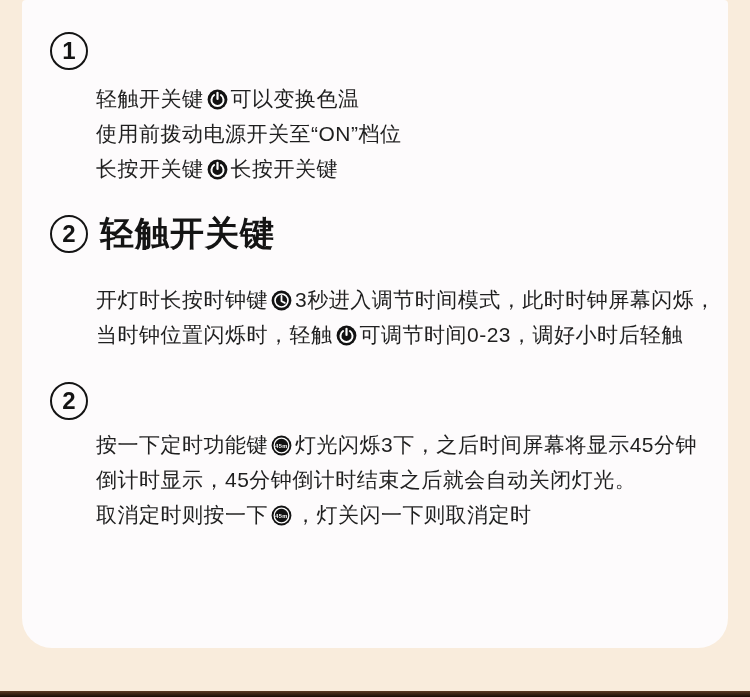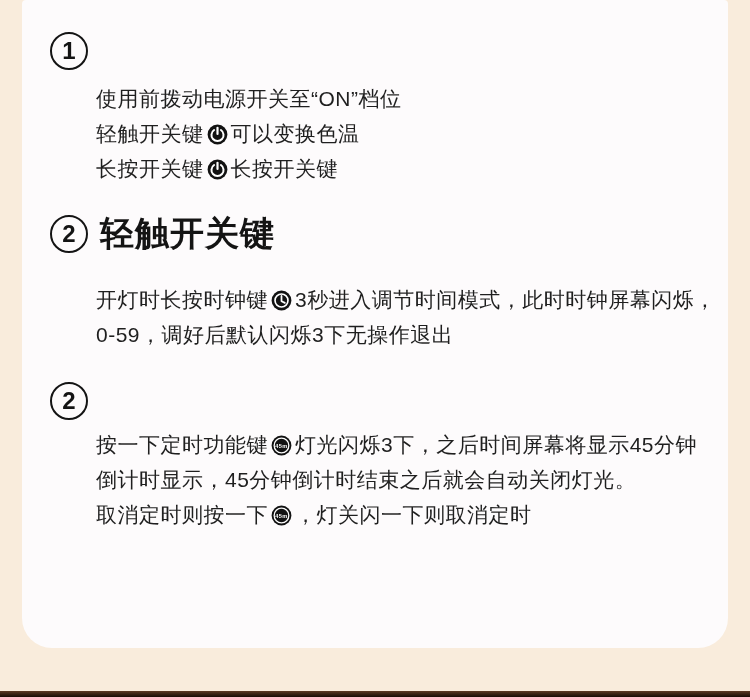--- a/index.html
+++ b/index.html
@@ -51,45 +51,49 @@
 </style>
 </head>
 <body>
 
 <div class="card" id="card">
     <div class="section s1">
       <div class="section-heading">
         <span class="num-circle">1</span>
       </div>
       <div class="section-body">
-        <div class="line"><span>使用前拨动电源开关至“ON”档位</span></div>
         <div class="line"><span>轻触开关键</span><svg viewBox="0 0 24 24" class="inline-icon">
             <circle cx="12" cy="12" r="11.3" fill="#121212"></circle>
             <path d="M12 4.4v6.9" stroke="#fff" stroke-width="2.5" stroke-linecap="round"></path>
             <path d="M8.1 6.9a6.9 6.9 0 1 0 7.8 0" fill="none" stroke="#fff" stroke-width="2.3" stroke-linecap="round"></path>
           </svg><span>可以变换色温</span></div>
+        <div class="line"><span>使用前拨动电源开关至“ON”档位</span></div>
         <div class="line"><span>长按开关键</span><svg viewBox="0 0 24 24" class="inline-icon">
             <circle cx="12" cy="12" r="11.3" fill="#121212"></circle>
             <path d="M12 4.4v6.9" stroke="#fff" stroke-width="2.5" stroke-linecap="round"></path>
             <path d="M8.1 6.9a6.9 6.9 0 1 0 7.8 0" fill="none" stroke="#fff" stroke-width="2.3" stroke-linecap="round"></path>
           </svg><span>长按开关键</span></div>
       </div>
     </div>
     <div class="section s2">
       <div class="section-heading">
         <span class="num-circle">2</span>
         <span>轻触开关键</span>
       </div>
       <div class="section-body">
         <div class="line"><span>开灯时长按时钟键</span><svg viewBox="0 0 24 24" class="inline-icon">
             <circle cx="12" cy="12" r="11.3" fill="#121212"></circle>
             <circle cx="12" cy="12" r="7.4" fill="none" stroke="#fff" stroke-width="1.9"></circle>
             <path d="M12 12.8V6.8M12 12.8l3.8 1.9" stroke="#fff" stroke-width="2" stroke-linecap="round"></path>
           </svg><span>3秒进入调节时间模式，此时时钟屏幕闪烁，</span></div>
-        <div class="line"><span>0-59，调好后默认闪烁3下无操作退出</span></div>
+        <div class="line"><span>当时钟位置闪烁时，轻触</span><svg viewBox="0 0 24 24" class="inline-icon">
+            <circle cx="12" cy="12" r="11.3" fill="#121212"></circle>
+            <path d="M12 4.4v6.9" stroke="#fff" stroke-width="2.5" stroke-linecap="round"></path>
+            <path d="M8.1 6.9a6.9 6.9 0 1 0 7.8 0" fill="none" stroke="#fff" stroke-width="2.3" stroke-linecap="round"></path>
+          </svg><span>可调节时间0-23，调好小时后轻触</span></div>
       </div>
     </div>
     <div class="section s3">
       <div class="section-heading">
         <span class="num-circle">2</span>
       </div>
       <div class="section-body">
         <div class="line"><span>按一下定时功能键</span><svg viewBox="0 0 24 24" class="inline-icon">
             <circle cx="12" cy="12" r="11.3" fill="#121212"></circle>
             <circle cx="12" cy="12" r="8.4" fill="none" stroke="#fff" stroke-width="1.5"></circle>

